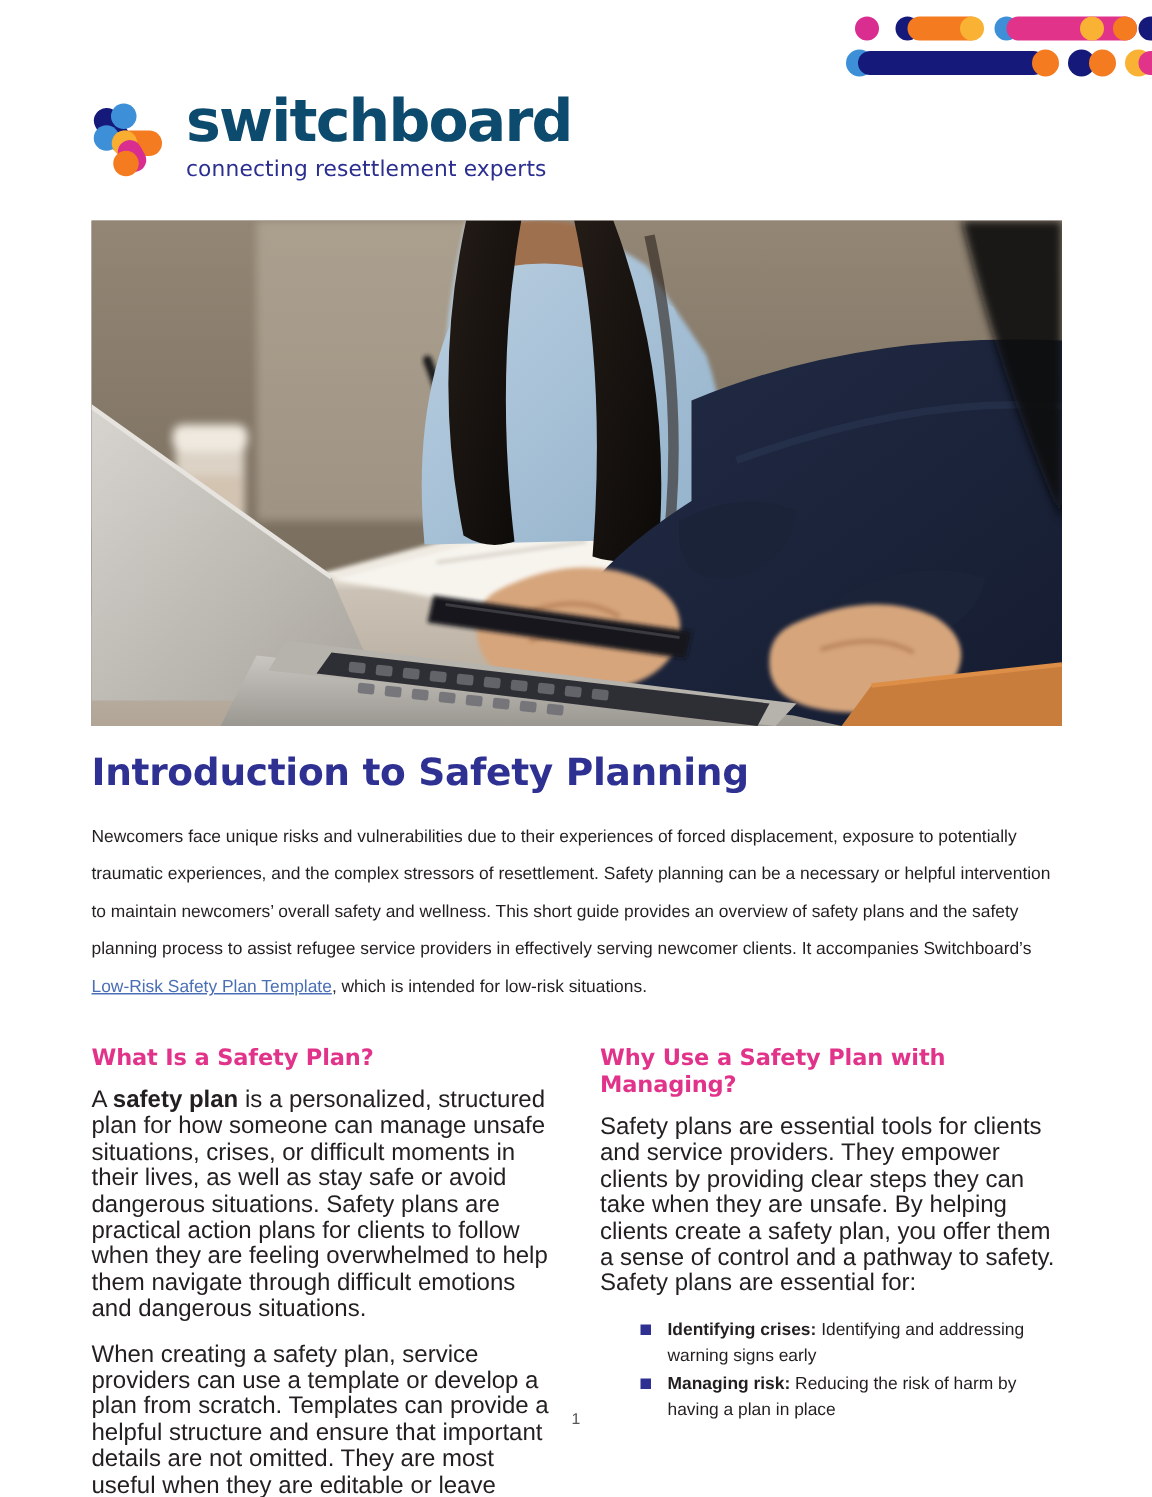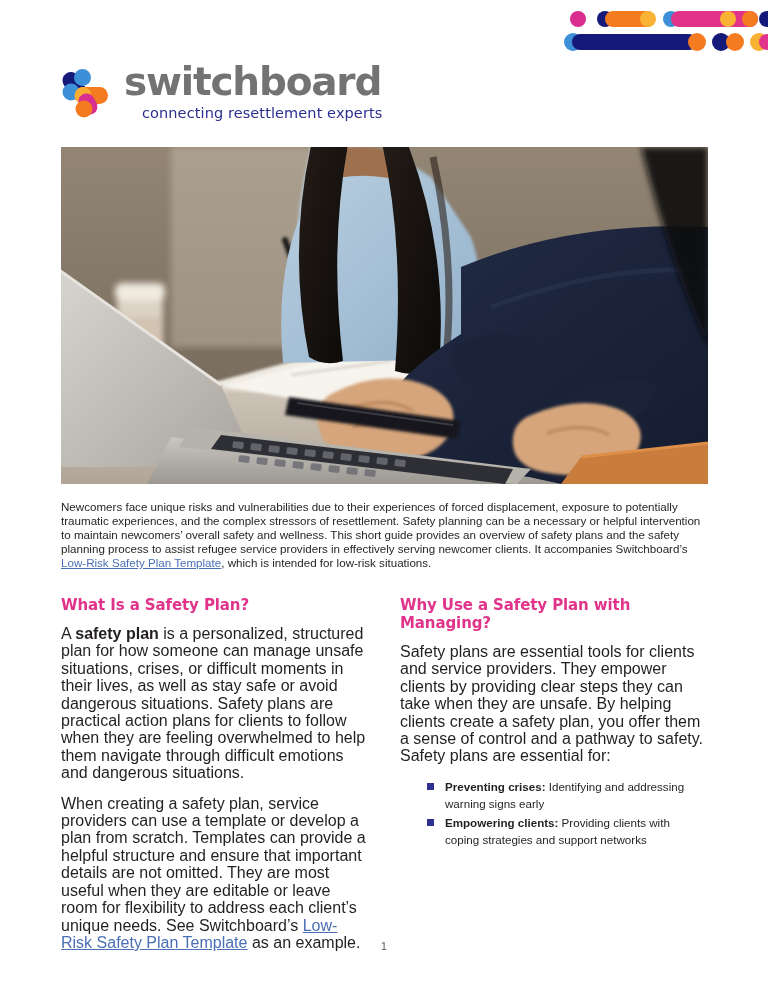--- a/index.html
+++ b/index.html
@@ -43,32 +43,31 @@
   }
   .logo-mark {
     width: 50px; height: 54px;
     position: relative;
     flex: 0 0 auto;
   }
   .logo-text { margin-left: 12px; }
   .logo-word {
     font-size: 39px;
     font-weight: bold;
-    color: #737373;
+    color: #0c4a6e;
     letter-spacing: -1.2px;
     line-height: 1;
     font-family: "DejaVu Sans", sans-serif;
   }
   .logo-tag {
     font-size: 14.5px;
     color: #2c2f8f;
     letter-spacing: 0.1px;
     margin-top: 4px;
     font-family: "DejaVu Sans", sans-serif;
-    margin-left: 18px;
   }
 
   
   .hero {
     position: absolute;
     left: 61px; top: 147px;
     width: 647px; height: 337px;
     overflow: hidden;
     background: #6b6155;
   }
@@ -84,21 +83,21 @@
     margin: 0 0 16px 0;
     font-size: 25px;
     font-weight: bold;
     color: #2e3192;
     letter-spacing: -0.2px;
     font-family: "DejaVu Sans", sans-serif;
   }
   p.intro {
     margin: 0;
     font-size: 11.6px;
-    line-height: 14px;
+    line-height: 25px;
     color: #231f20;
     text-align: left;
   }
   a.doclink {
     color: #4a6fb5;
     text-decoration: underline;
   }
 
   .cols {
     display: flex;
@@ -344,42 +343,43 @@
 
     <path d="M520 310 L647 296 L647 337 L500 337 Z" fill="#c87d3c"></path>
     <path d="M520 310 L647 296" stroke="#dd8f48" stroke-width="3"></path>
 
     <path d="M580 0 L647 0 L647 200 q-40 -90 -67 -200 Z" fill="#0d0c0f" opacity="0.9" filter="url(#blur1)"></path>
   </svg>
 </div>
 
 <div class="content">
 
+  <h1 class="page-title">Introduction to Safety Planning</h1>
 
   <p class="intro">
     <span>Newcomers face unique risks and vulnerabilities due to their experiences of forced displacement, exposure to potentially traumatic experiences, and the complex stressors of resettlement. Safety planning can be a necessary or helpful intervention to maintain newcomers’ overall safety and wellness. This short guide provides an overview of safety plans and the safety planning process to assist refugee service providers in effectively serving newcomer clients. It accompanies Switchboard’s </span><a class="doclink" href="#">Low-Risk Safety Plan Template</a><span>, which is intended for low-risk situations.</span>
   </p>
 
   <div class="cols">
 
     <div class="col">
       <h2 class="sec-title">What Is a Safety Plan?</h2>
       <p><span>A </span><strong>safety plan</strong><span> is a personalized, structured plan for how someone can manage unsafe situations, crises, or difficult moments in their lives, as well as stay safe or avoid dangerous situations. Safety plans are practical action plans for clients to follow when they are feeling overwhelmed to help them navigate through difficult emotions and dangerous situations.</span></p>
       <p><span>When creating a safety plan, service providers can use a template or develop a plan from scratch. Templates can provide a helpful structure and ensure that important details are not omitted. They are most useful when they are editable or leave room for flexibility to address each client’s unique needs. See Switchboard’s </span><a class="doclink" href="#">Low-Risk Safety Plan Template</a><span> as an example.</span></p>
     </div>
 
     <div class="col">
       <h2 class="sec-title">Why Use a Safety Plan with Managing?</h2>
       <p>Safety plans are essential tools for clients and service providers. They empower clients by providing clear steps they can take when they are unsafe. By helping clients create a safety plan, you offer them a sense of control and a pathway to safety. Safety plans are essential for:</p>
       <ul class="bullets">
         <li>
-          <span class="sq"></span><b>Preventing crises:</b><span> Identifying and addressing warning signs early</span>
+          <span class="sq"></span><b>Identifying crises:</b><span> Identifying and addressing warning signs early</span>
         </li>
         <li>
-          <span class="sq"></span><b>Empowering clients:</b><span> Providing clients with coping strategies and support networks</span>
+          <span class="sq"></span><b>Managing risk:</b><span> Reducing the risk of harm by having a plan in place</span>
         </li>
       </ul>
     </div>
 
   </div>
 </div>
 
 <div class="page-num">1</div>
 
 </body></html>

